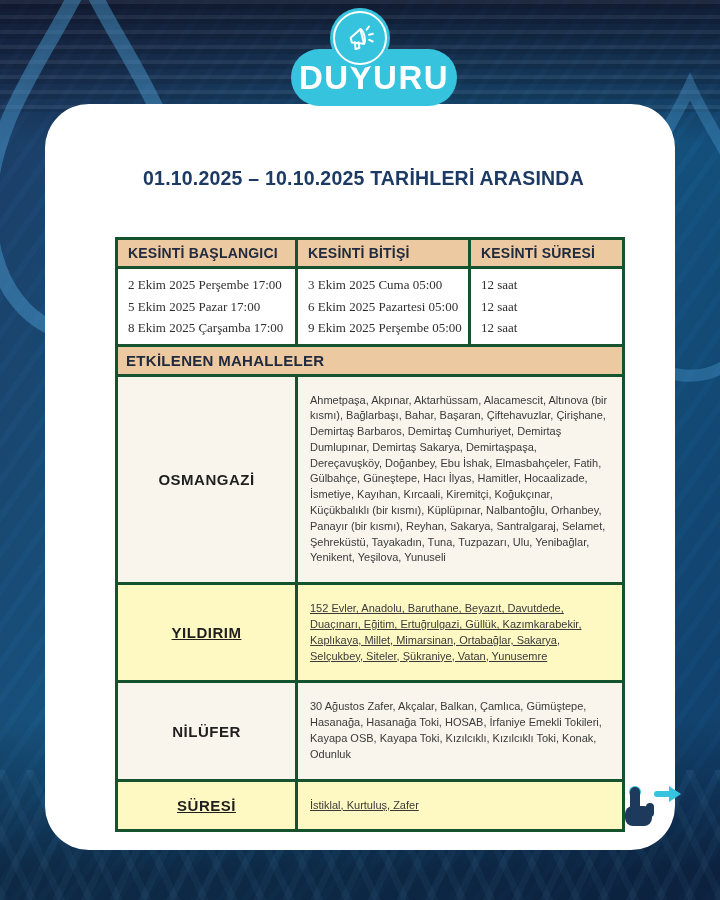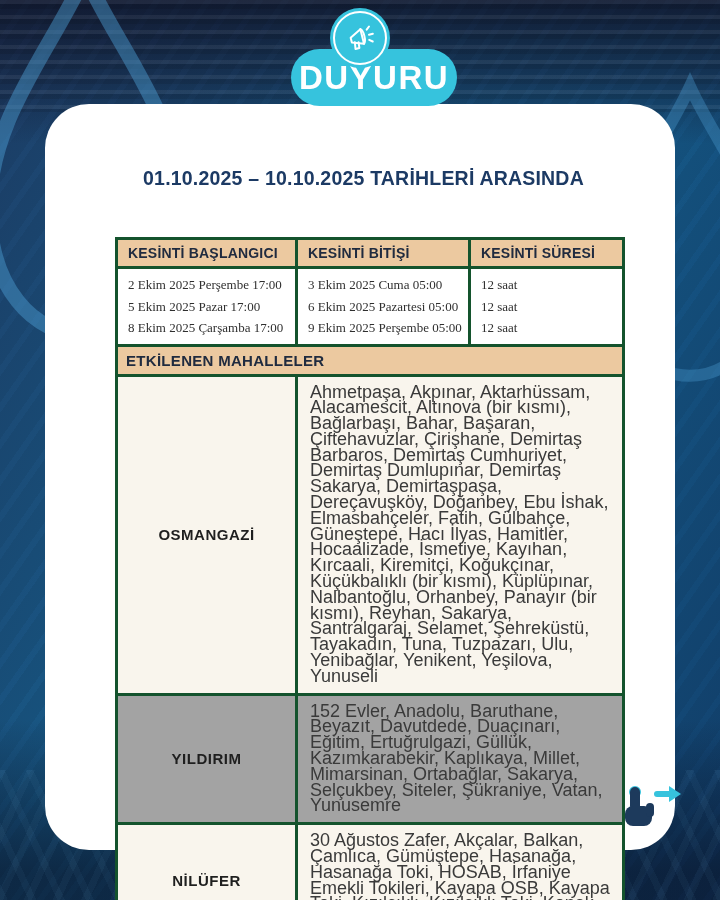--- a/index.html
+++ b/index.html
@@ -76,25 +76,25 @@
   td.dates div{line-height:21.5px;white-space:nowrap;font-family:Liberation Serif, serif;}
   td.band{
     background:#ecc9a0;color:#202b3f;text-align:left;font-weight:bold;
     font-size:15px;padding:5px 8px;letter-spacing:0.3px;
   }
   td.district{
     text-align:center;vertical-align:middle;font-weight:bold;font-size:15px;
     color:#1f1f1f;letter-spacing:0.5px;padding:4px;
   }
   td.hoods{
-    vertical-align:middle;padding:8px 12px;color:#3a3a3a;
-    font-size:18px;line-height:15.8px;
+    vertical-align:middle;padding:16px 12px;color:#3a3a3a;
+    font-size:11px;line-height:15.8px;
   }
   tr.cream td{background:#f9f5ed;}
-  tr.white td{background:#a3a3a3;}
+  tr.white td{background:#fef9c3;text-decoration:underline;}
 
   
   .swipe{position:absolute;left:568px;top:678px;width:72px;height:56px;}
 </style>
 </head>
 <body>
 
 <div class="bg"></div>
 <div class="bg-chevrons"></div>
 

